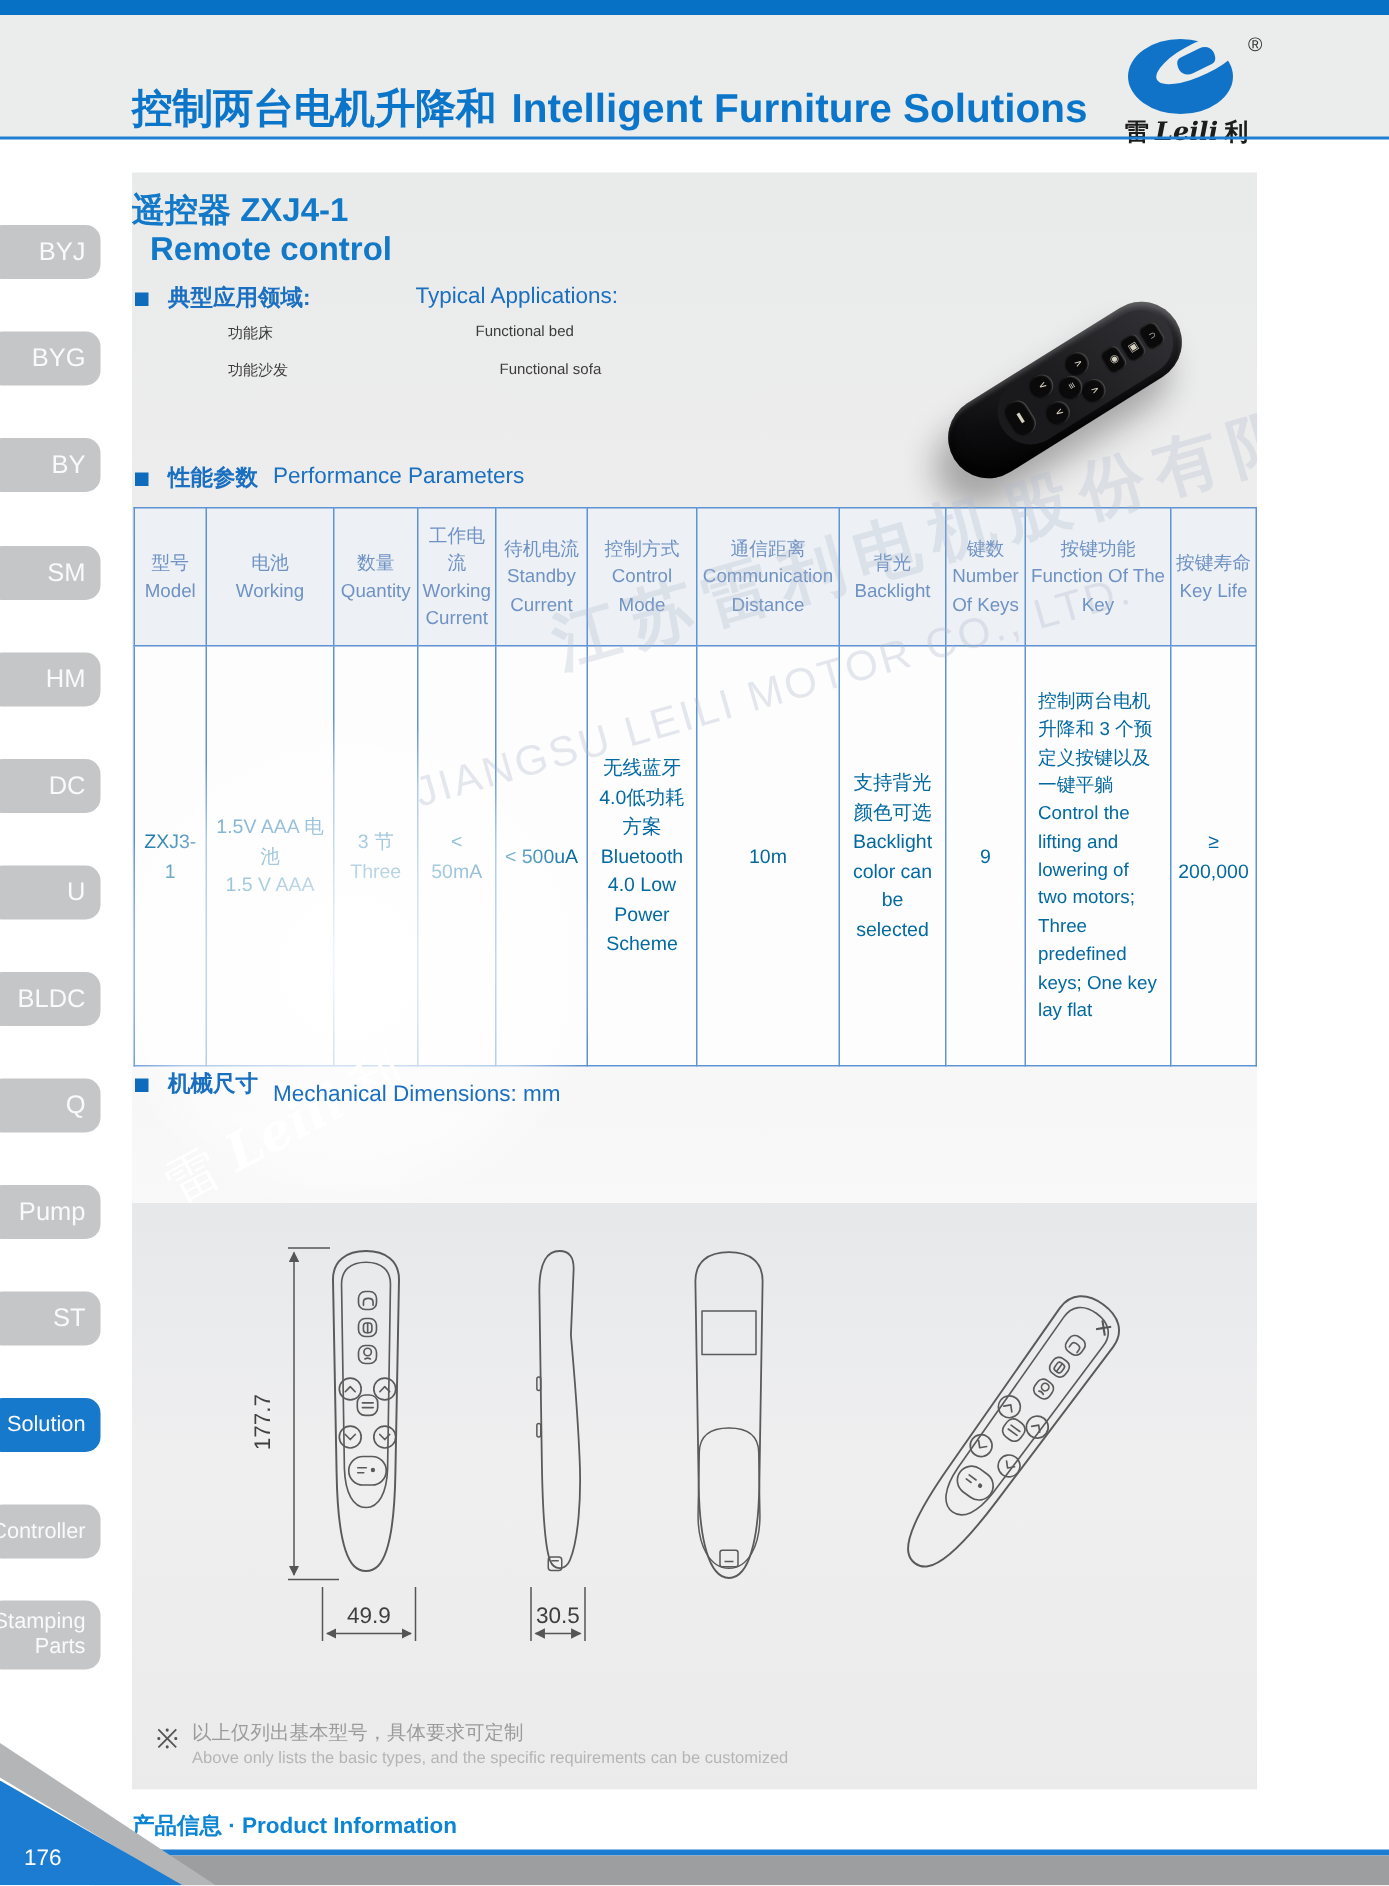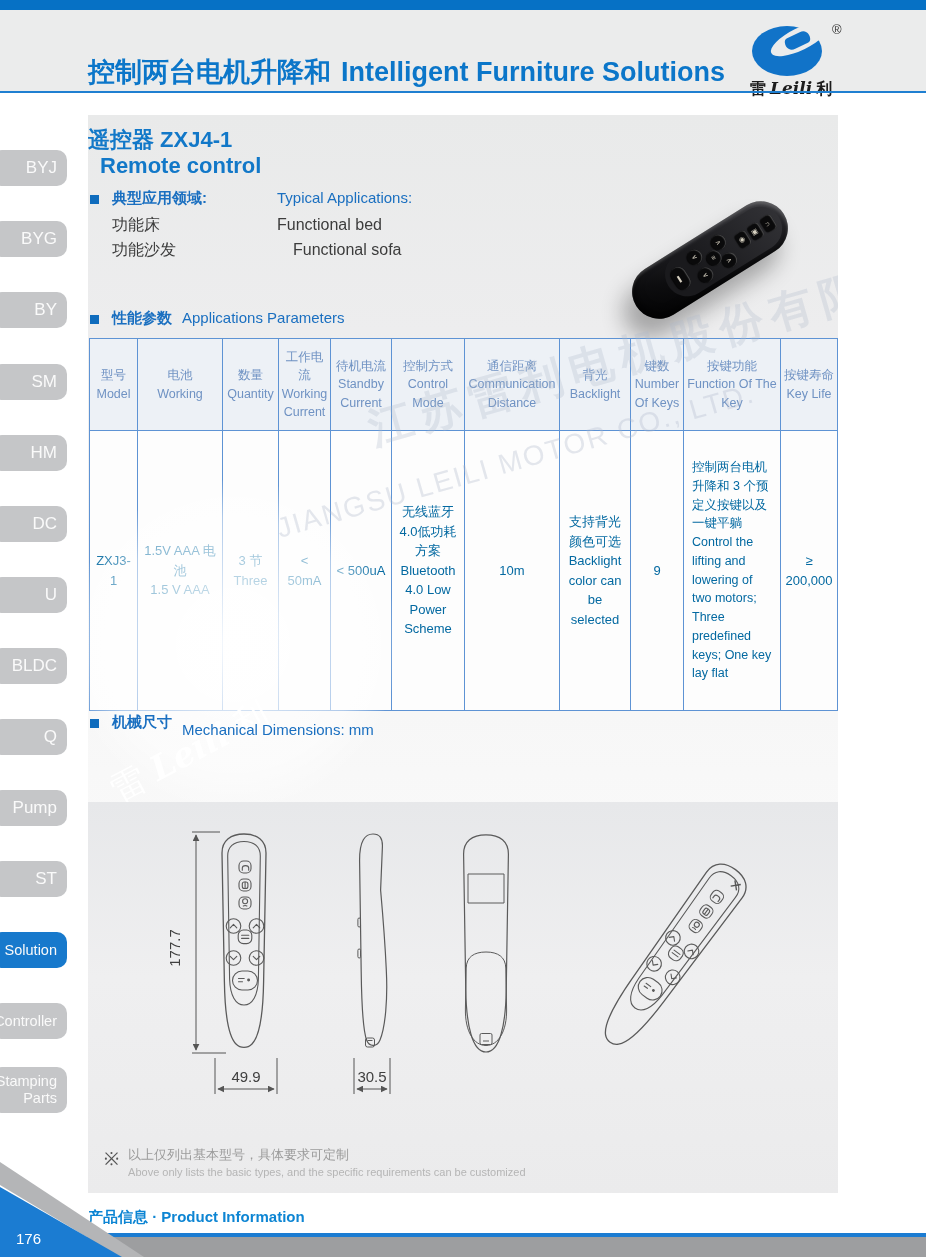--- a/index.html
+++ b/index.html
@@ -44,21 +44,21 @@
               font-size:44px;font-weight:bold;letter-spacing:8px;white-space:nowrap;pointer-events:none;}
   .wm-company-en{position:absolute;left:180px;top:330px;transform:rotate(-16deg);color:rgba(173,184,201,.32);
               font-size:28px;letter-spacing:2px;white-space:nowrap;pointer-events:none;}
 
   .prod-title-zh{position:absolute;left:0;top:10px;font-size:22px;font-weight:bold;color:#1278c8;}
   .prod-title-en{position:absolute;left:0;top:38px;font-size:22px;font-weight:bold;color:#1278c8;padding-left:12px;}
 
   .sec-bullet{position:absolute;width:9px;height:9px;background:#0f6cbd;}
   .sec-zh{position:absolute;font-size:15px;font-weight:bold;color:#1a6fc0;white-space:nowrap;}
   .sec-en{position:absolute;font-size:15px;color:#1a6fc0;white-space:nowrap;}
-  .app-text{position:absolute;font-size:16px;color:#3c3c3c;white-space:nowrap;}
+  .app-text{position:absolute;font-size:10px;color:#3c3c3c;white-space:nowrap;margin-left:40px;}
 
   
   .photo-wrap{position:absolute;left:500px;top:40px;width:240px;height:220px;}
   .remote-photo{position:absolute;left:95px;top:18px;width:54px;height:174px;border-radius:27px;
       transform:rotate(58deg);
       background:linear-gradient(115deg,#47474b 0%,#232327 30%,#0d0d0f 65%,#000 100%);
       box-shadow:12px 18px 22px rgba(0,0,0,.30), inset 2px 2px 3px rgba(255,255,255,.20), inset -3px -4px 8px rgba(0,0,0,.65);}
   .remote-face{position:absolute;left:5px;top:6px;width:44px;height:130px;border-radius:22px;
       background:linear-gradient(165deg,#323236,#1a1a1d 70%);}
   .pb{position:absolute;background:#0a0a0b;color:#d6d0c0;font-size:7px;line-height:1;
@@ -187,21 +187,21 @@
           <div class="pb rd" style="left:14.5px;top:69px">≡</div>
           <div class="pb rd" style="left:4px;top:85px">∨</div>
           <div class="pb rd" style="left:25px;top:85px">∨</div>
           <div class="pb ov" style="left:10px;top:108px">▬</div>
         </div>
       </div>
     </div>
 
     <div class="sec-bullet" style="left:2px;top:200px"></div>
     <div class="sec-zh" style="left:24px;top:194px">性能参数</div>
-    <div class="sec-en" style="left:94px;top:194px">Applications Parameters</div>
+    <div class="sec-en" style="left:94px;top:194px">Performance Parameters</div>
 
     <table class="ptable">
       <colgroup>
         <col style="width:48px">
           <col style="width:85px">
           <col style="width:56px">
           <col style="width:52px">
         <col style="width:61px">
           <col style="width:73px">
           <col style="width:95px">

